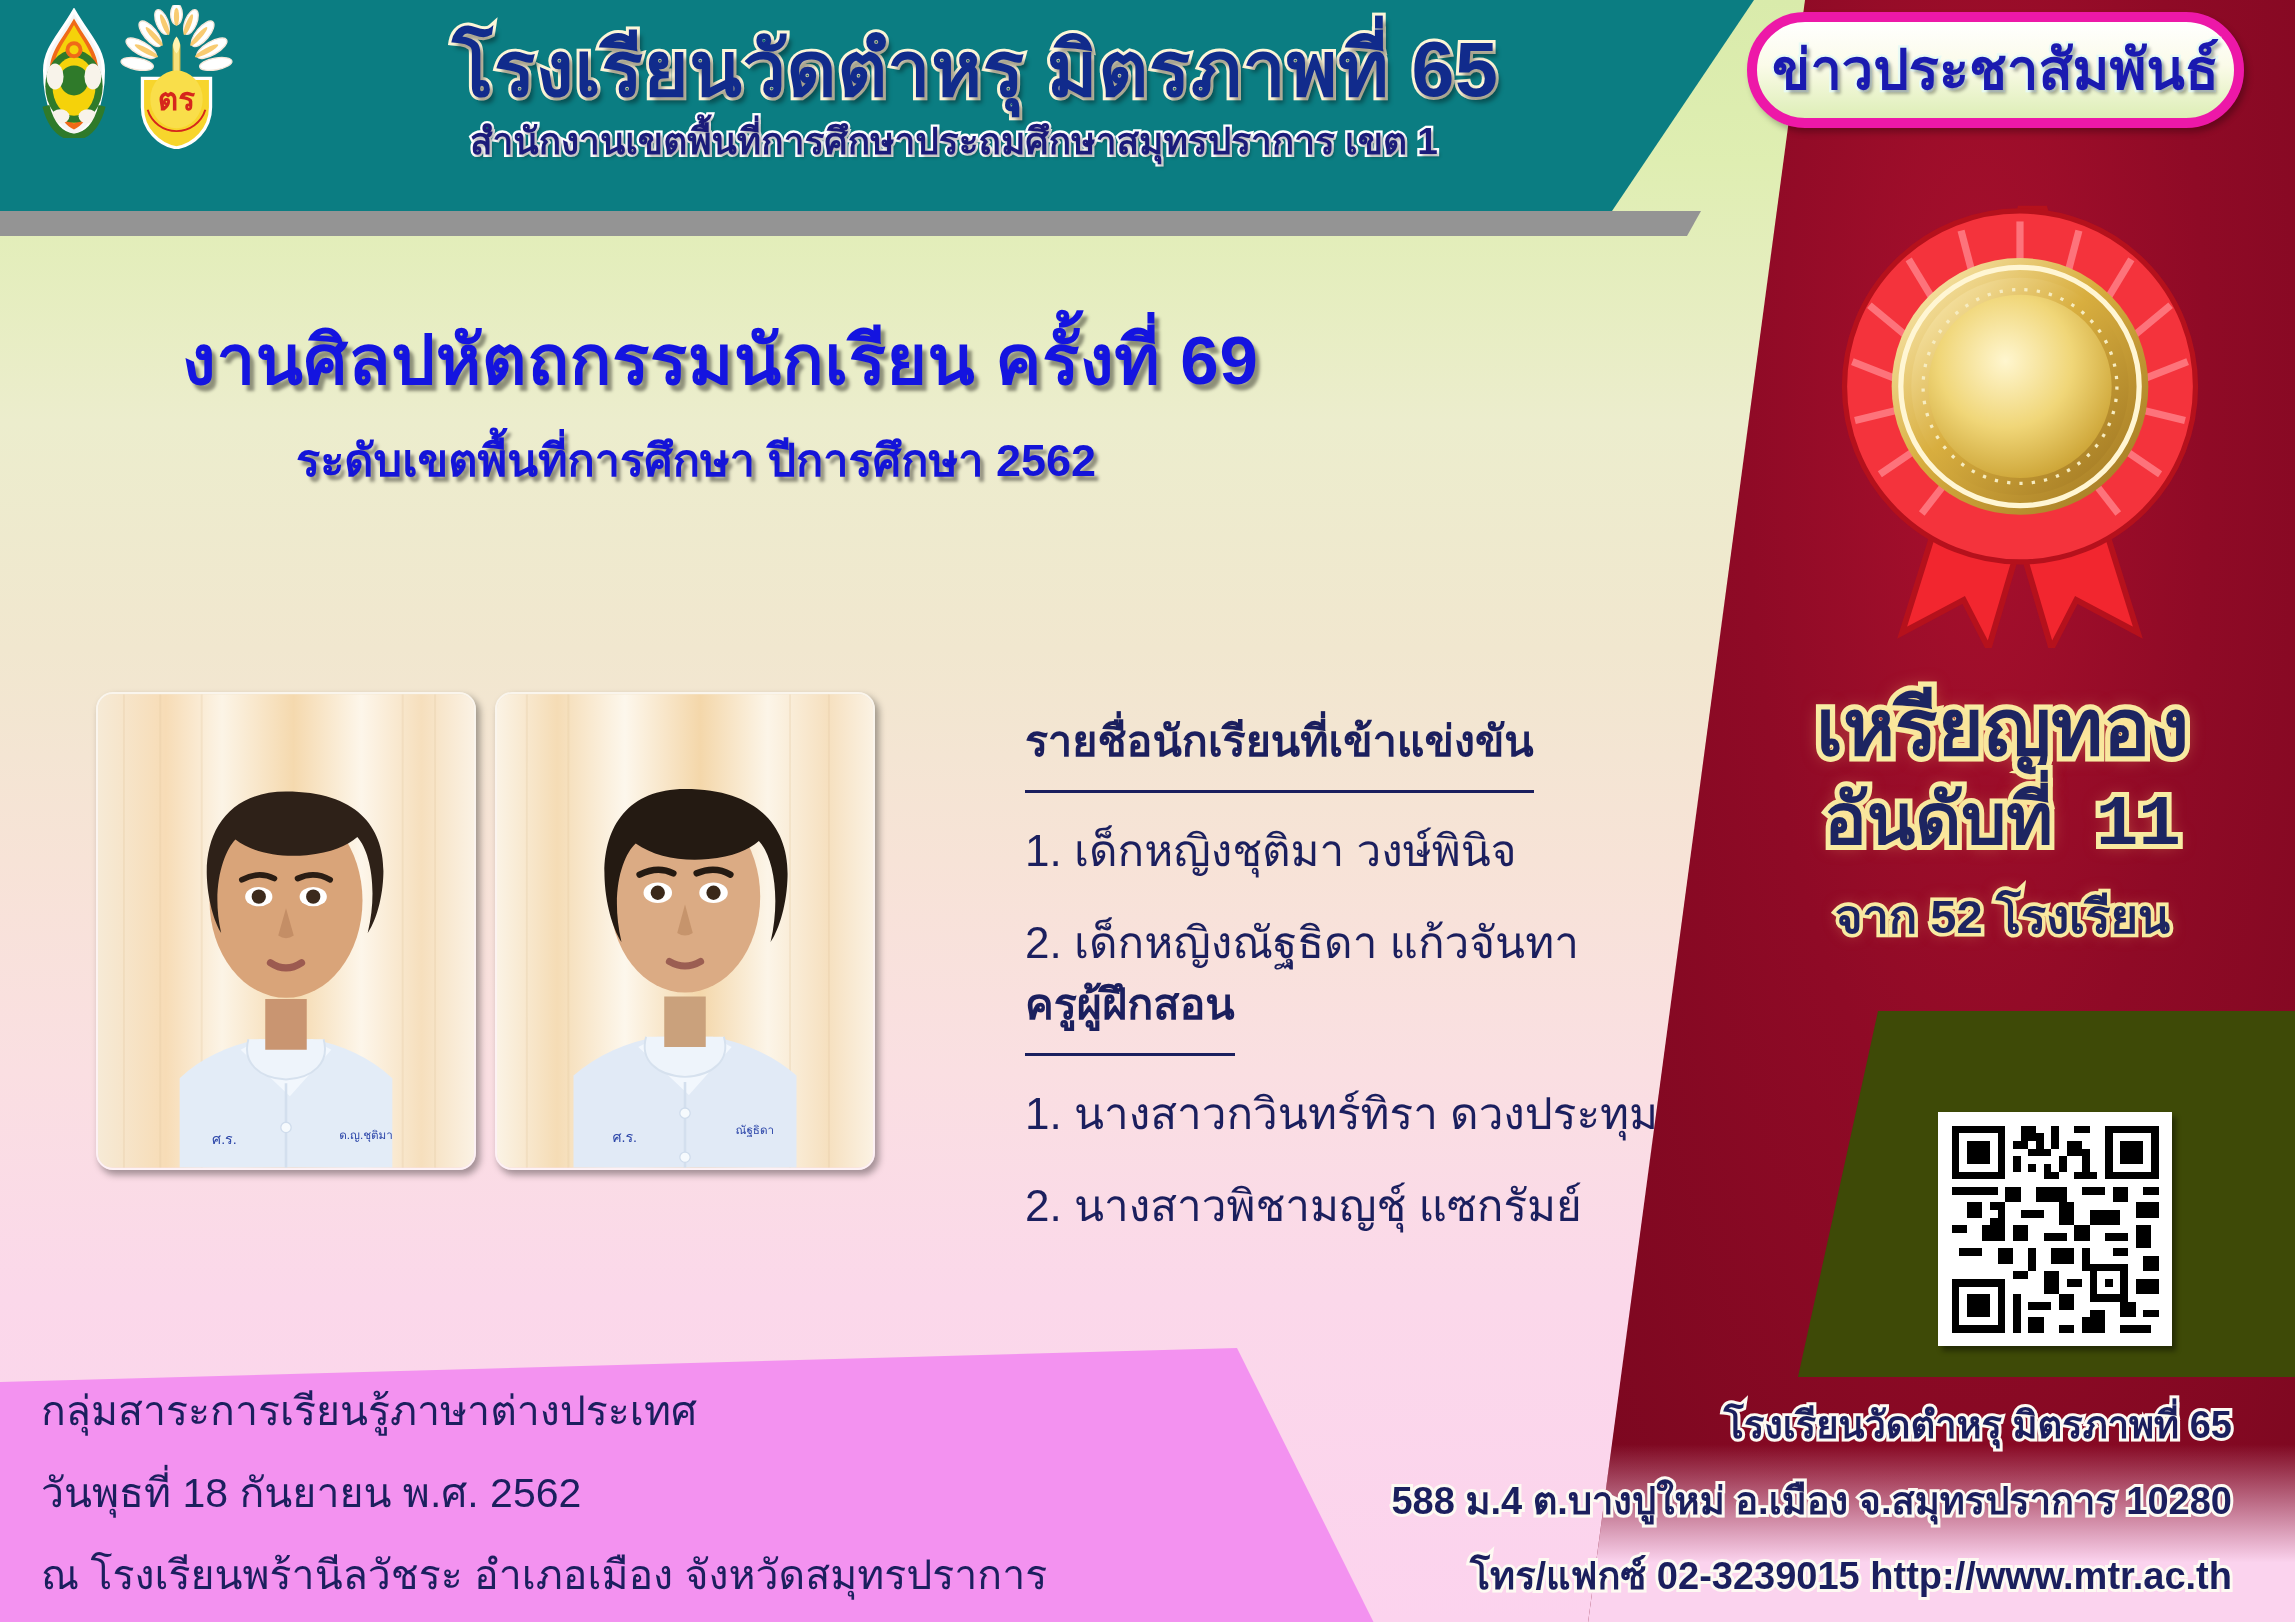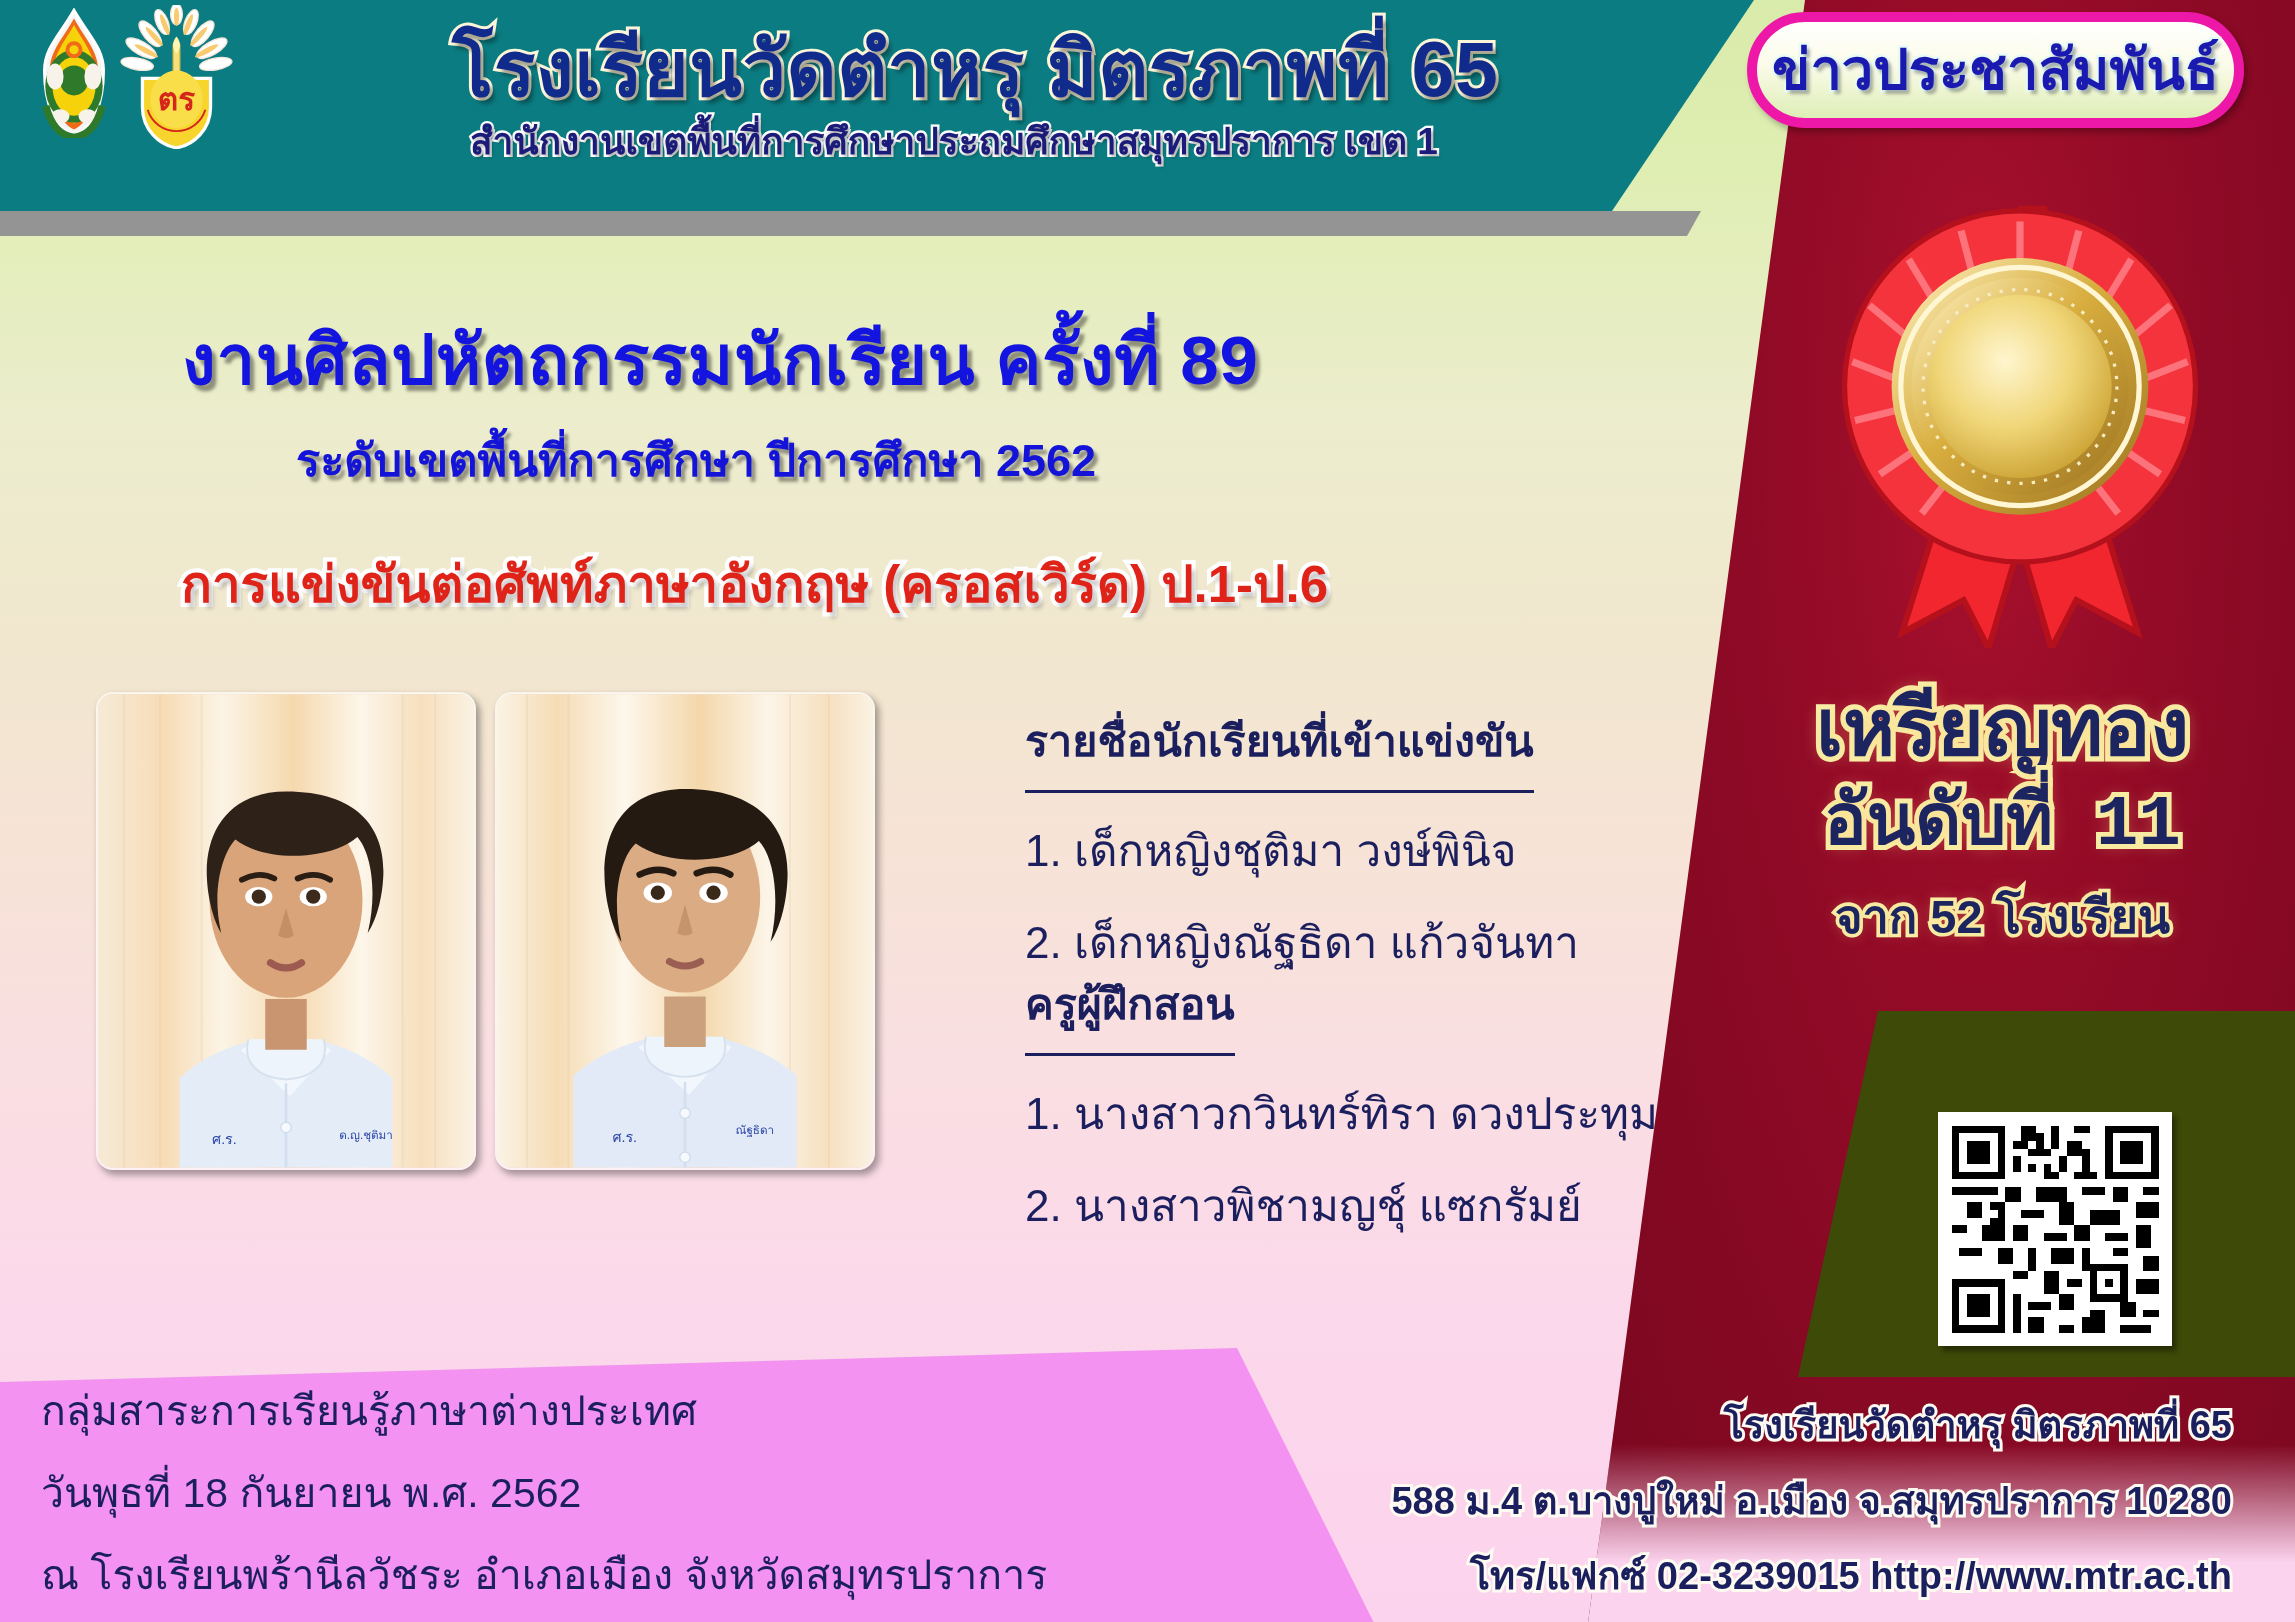--- a/index.html
+++ b/index.html
@@ -374,23 +374,22 @@
           <rect x="23" y="24" width="2" height="2"></rect>
           <rect x="26" y="25" width="2" height="1"></rect>
         <rect x="11" y="26" width="2" height="2"></rect>
           <rect x="15" y="27" width="2" height="1"></rect>
           <rect x="18" y="26" width="3" height="2"></rect>
         <rect x="23" y="27" width="4" height="1"></rect>
       </g>
     </svg>
   </div>
 
-  <div class="main-title">งานศิลปหัตถกรรมนักเรียน ครั้งที่ 89</div>
+  <div class="main-title">งานศิลปหัตถกรรมนักเรียน ครั้งที่ 69</div>
   <div class="sub-title">ระดับเขตพื้นที่การศึกษา ปีการศึกษา 2562</div>
-  <div class="event-title">การแข่งขันต่อศัพท์ภาษาอังกฤษ (ครอสเวิร์ด) ป.1-ป.6</div>
 
   <div class="photo photo-1">
     <svg viewBox="0 0 580 730" xmlns="http://www.w3.org/2000/svg">
       <defs>
         <linearGradient id="bg1" x1="0" y1="0" x2="1" y2="0">
           <stop offset="0%" stop-color="#f6ead6"></stop>
           <stop offset="18%" stop-color="#f7dcb6"></stop>
           <stop offset="33%" stop-color="#fcf4e6"></stop>
           <stop offset="52%" stop-color="#f5d9ae"></stop>
           <stop offset="70%" stop-color="#fdf6ea"></stop>

